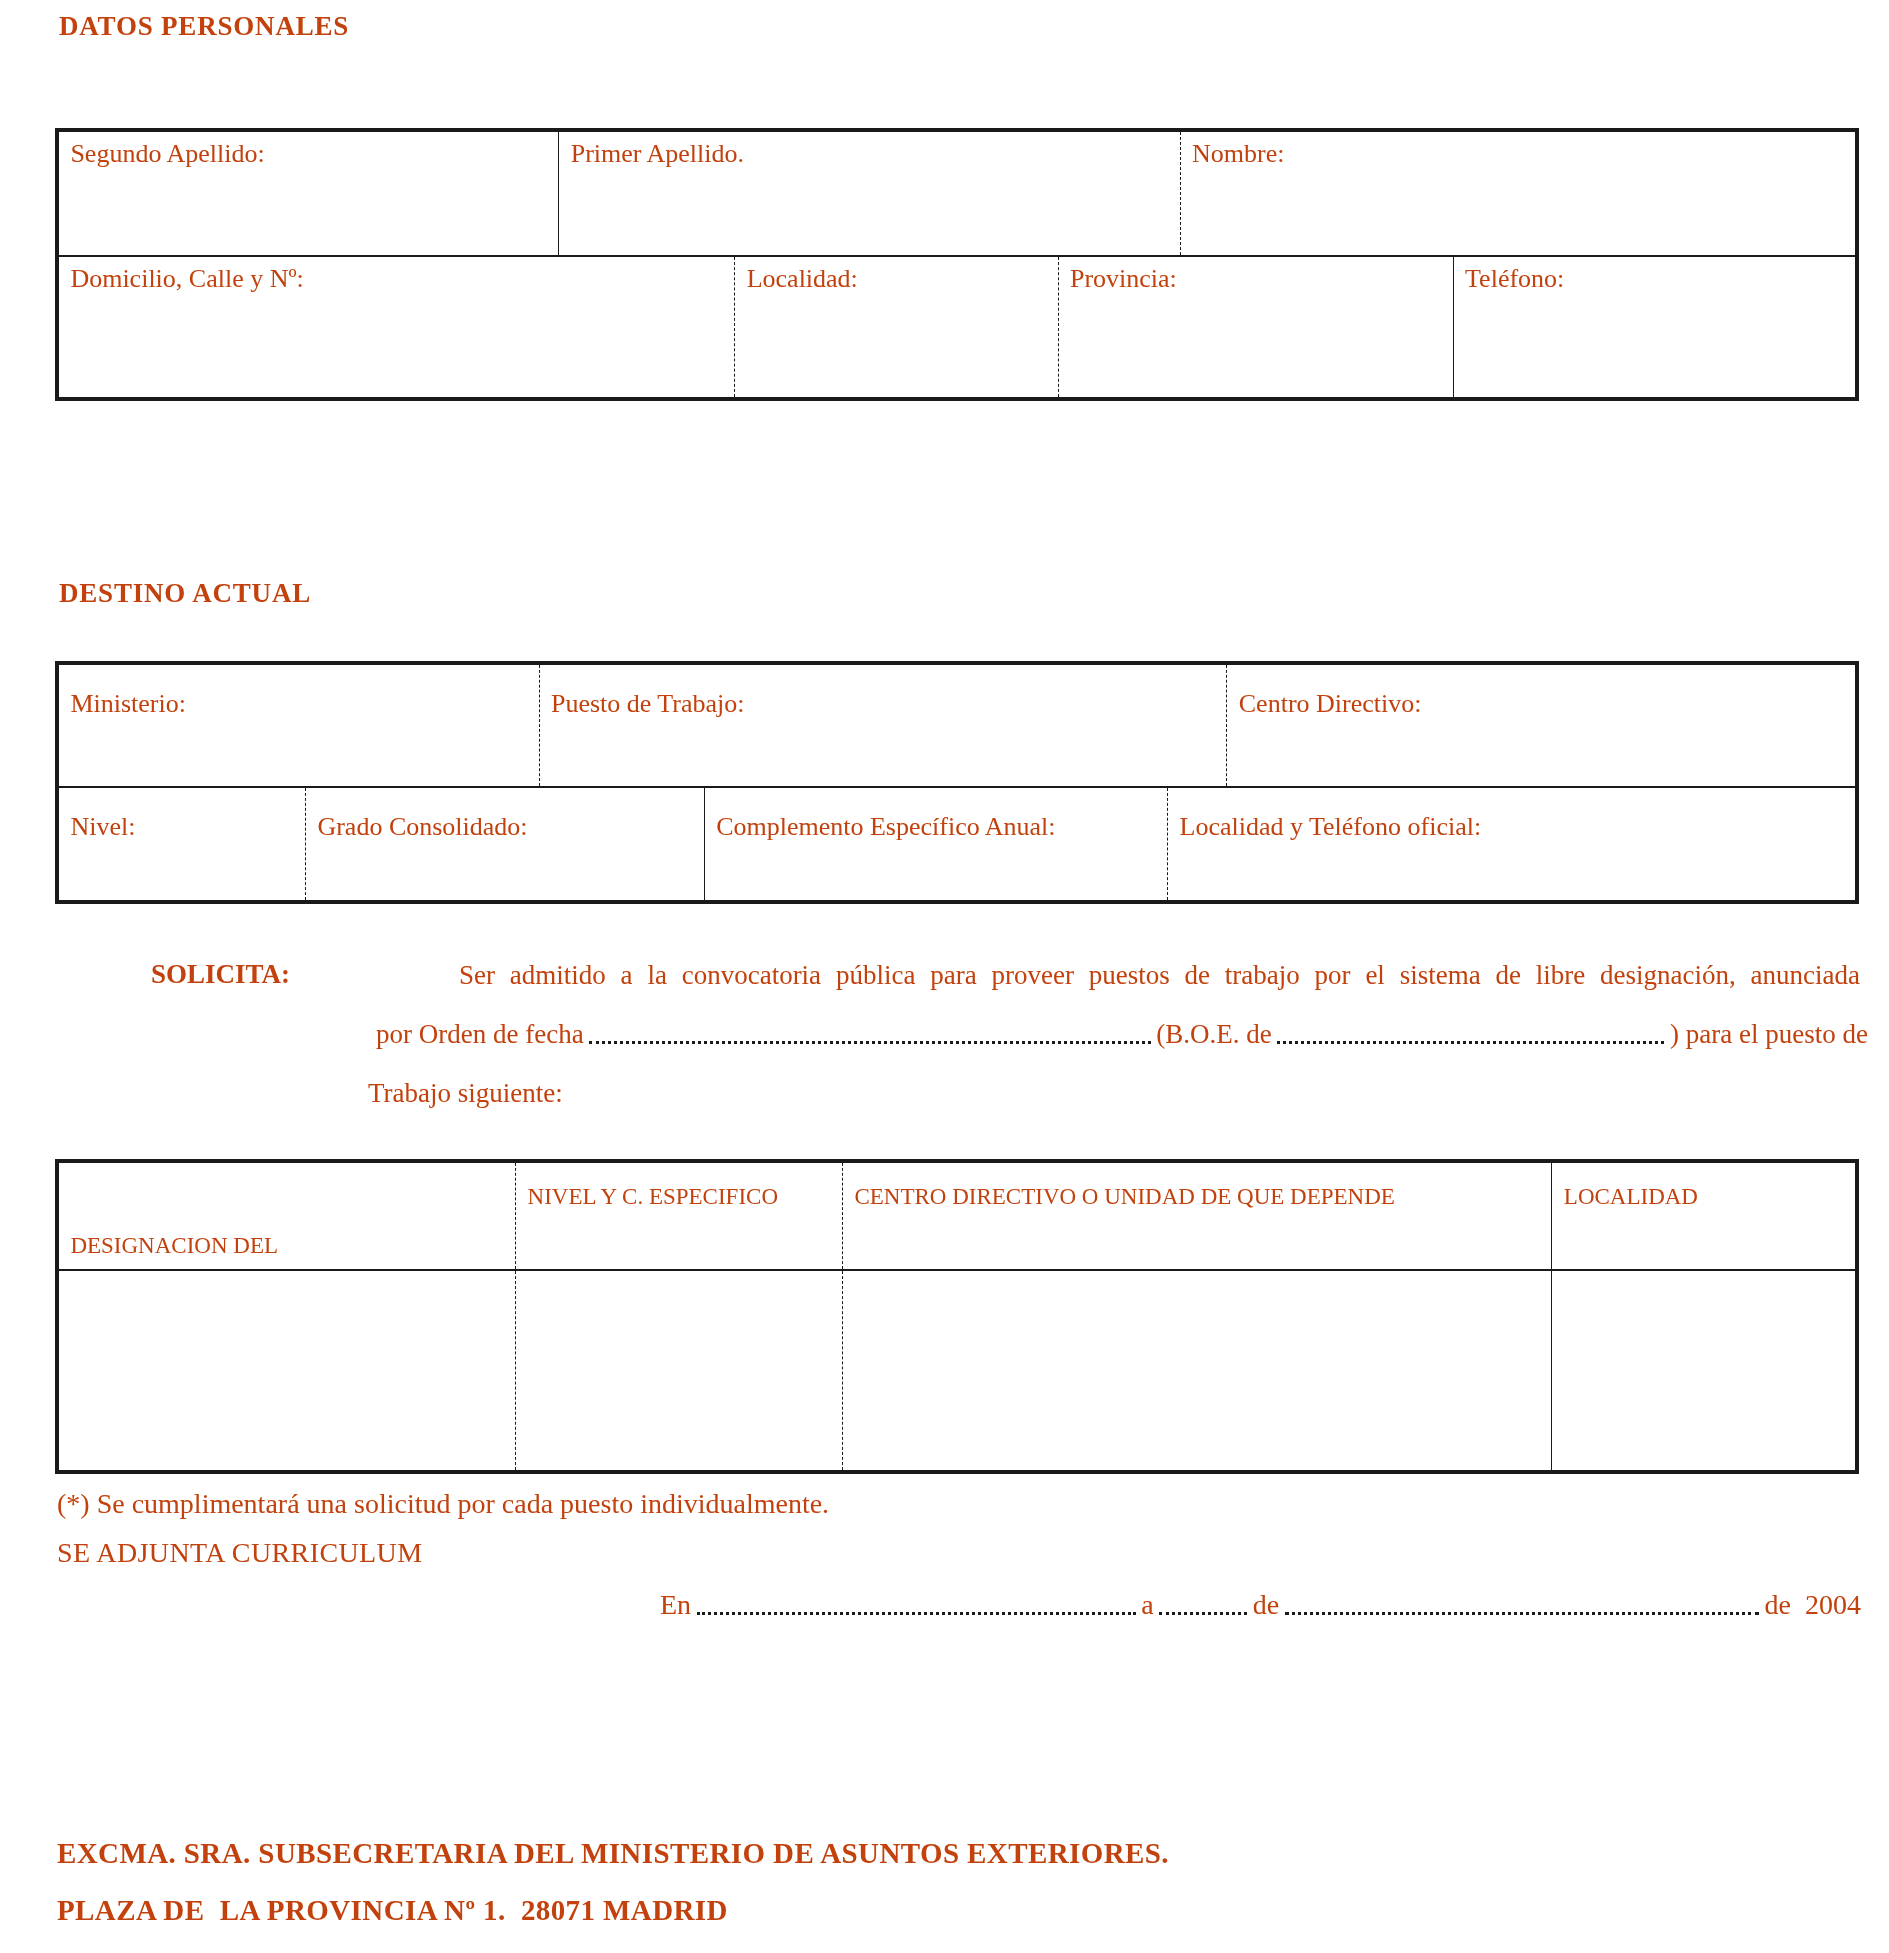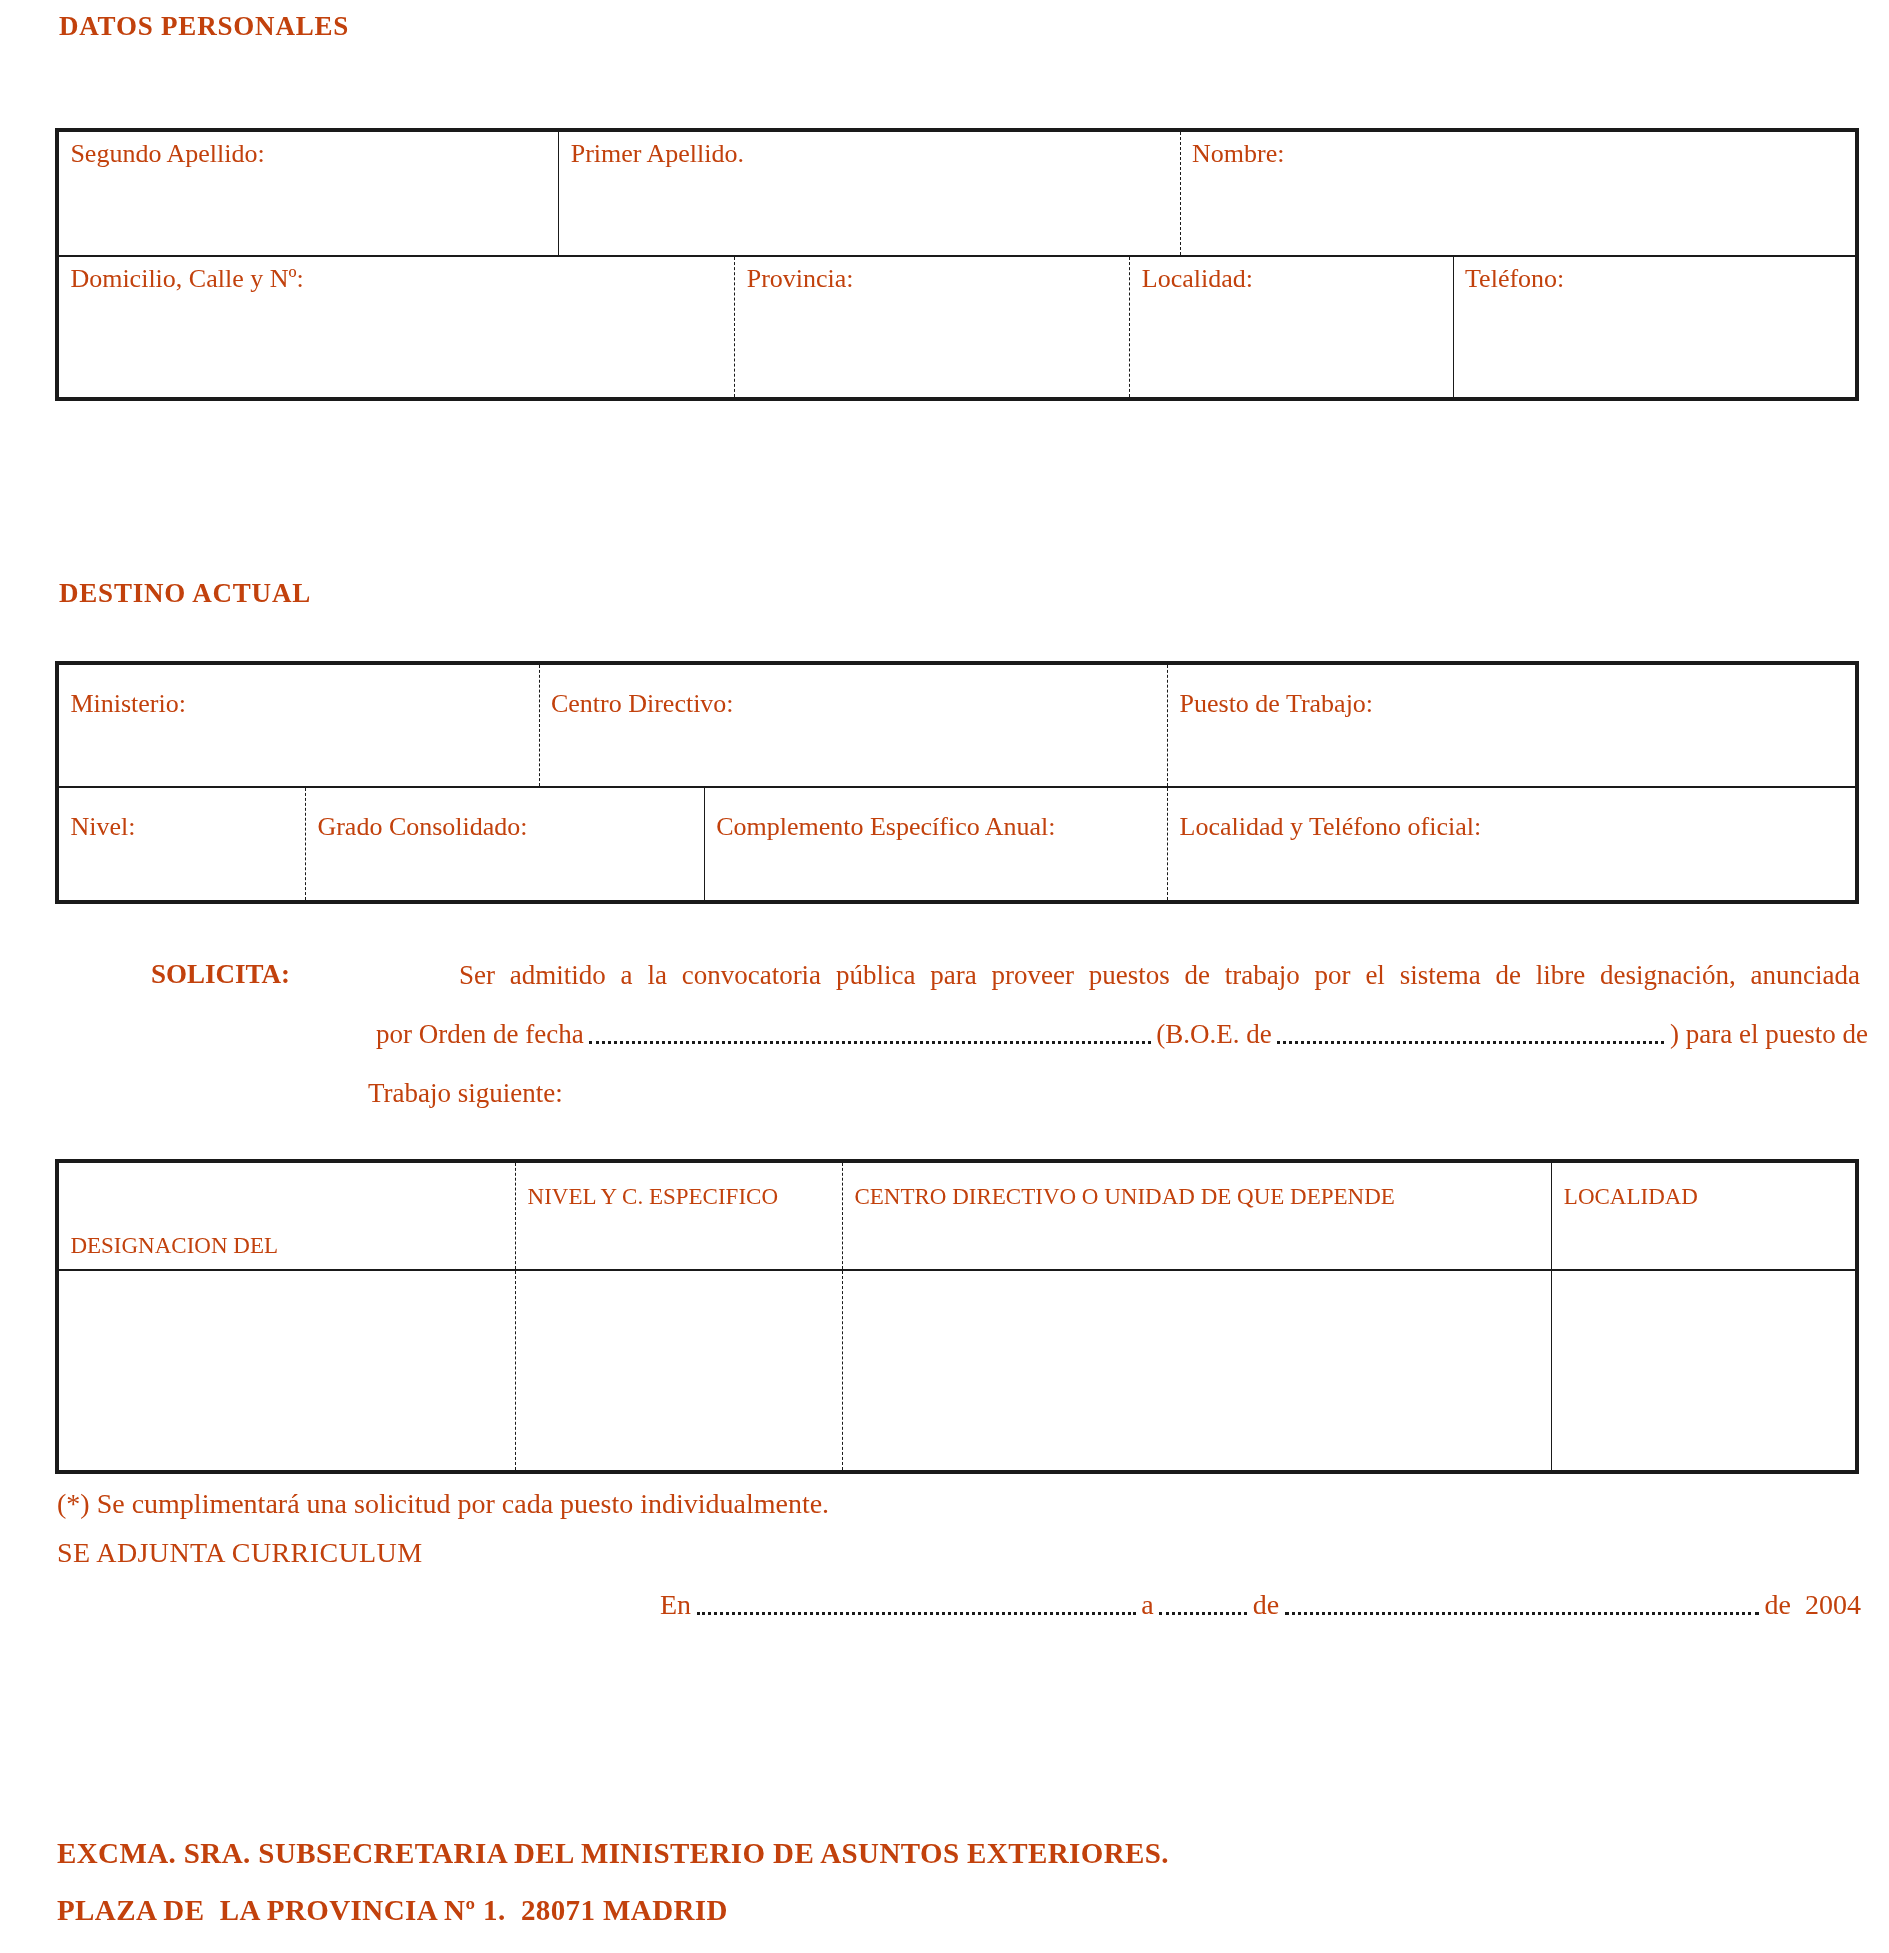--- a/index.html
+++ b/index.html
@@ -60,33 +60,33 @@
   <div class="sec-title" style="left:59px; top:11.4px;">DATOS PERSONALES</div>
 
   <div class="tbl tbl1" style="left:55px; top:128px;">
     <div class="tbl-row" style="height:123px;">
       <div class="cell" style="width:27.8%;">Segundo Apellido:</div>
       <div class="cell" style="width:34.6%;">Primer Apellido.</div>
       <div class="cell dash" style="width:37.6%;">Nombre:</div>
     </div>
     <div class="tbl-row" style="height:142px;">
       <div class="cell" style="width:37.6%;">Domicilio, Calle y Nº:</div>
+      <div class="cell dash" style="width:18.0%;">Localidad:</div>
       <div class="cell dash" style="width:22.0%;">Provincia:</div>
-      <div class="cell dash" style="width:18.0%;">Localidad:</div>
       <div class="cell" style="width:22.4%;">Teléfono:</div>
     </div>
   </div>
 
   <div class="sec-title" style="left:59px; top:578px;">DESTINO ACTUAL</div>
 
   <div class="tbl tbl2" style="left:55px; top:661px;">
     <div class="tbl-row" style="height:121px;">
       <div class="cell" style="width:26.7%;">Ministerio:</div>
+      <div class="cell dash" style="width:38.3%;">Puesto de Trabajo:</div>
       <div class="cell dash" style="width:35.0%;">Centro Directivo:</div>
-      <div class="cell dash" style="width:38.3%;">Puesto de Trabajo:</div>
     </div>
     <div class="tbl-row" style="height:114px;">
       <div class="cell" style="width:13.7%;">Nivel:</div>
       <div class="cell dash" style="width:22.2%;">Grado Consolidado:</div>
       <div class="cell" style="width:25.8%;">Complemento Específico Anual:</div>
       <div class="cell dash" style="width:38.3%;">Localidad y Teléfono oficial:</div>
     </div>
   </div>
 
   <div class="sol-label">SOLICITA:</div>

